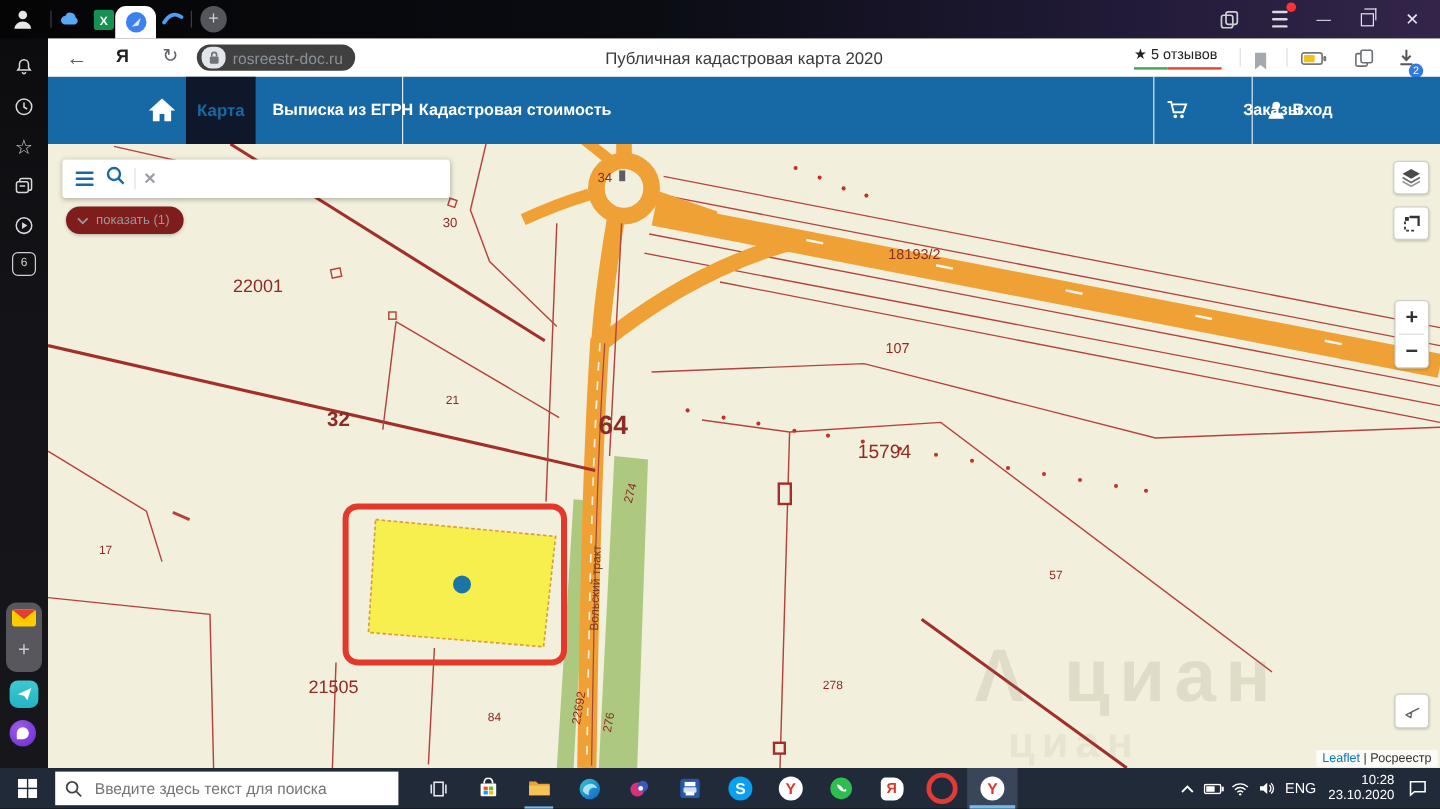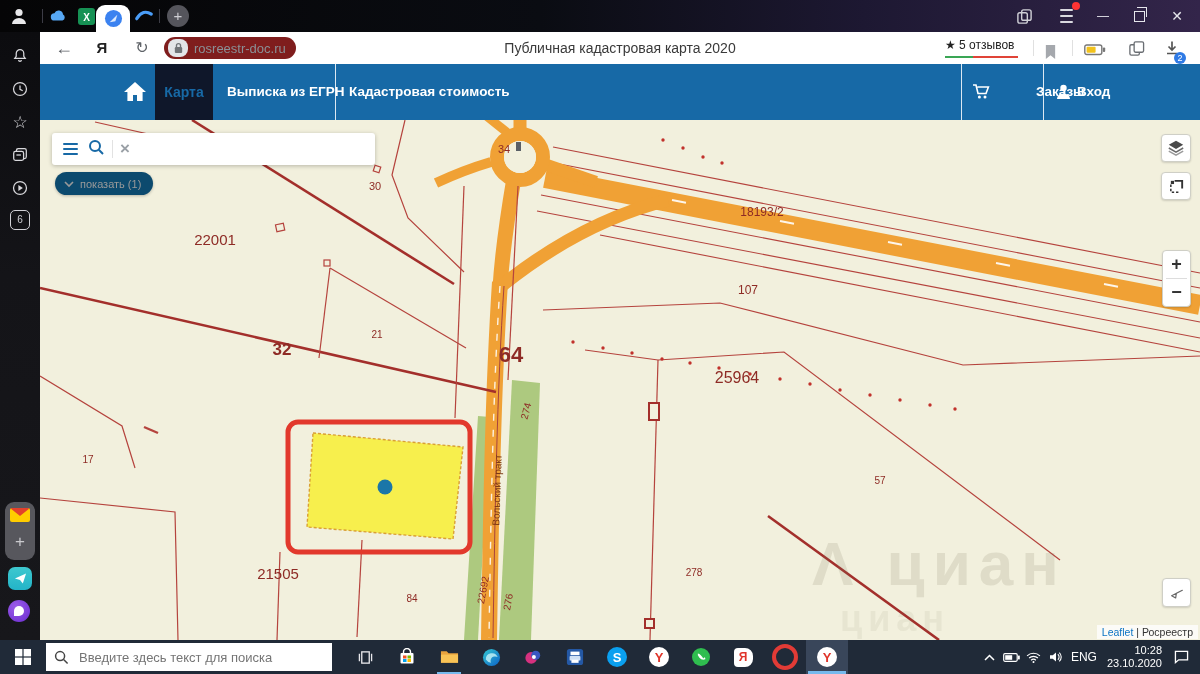--- a/index.html
+++ b/index.html
@@ -17,21 +17,21 @@
     color:#cfcfd4;font-size:15px;line-height:21px;text-align:center;}
   .winbtn{top:0;width:34px;height:32px;color:#e6e6ec;display:flex;align-items:center;justify-content:center;font-size:12px;}
   .menu-bars div{width:13px;height:2px;background:#d9d9df;margin:2px 0;border-radius:1px;}
   .reddot{position:absolute;right:-4px;top:-4px;width:8px;height:8px;border-radius:50%;background:#f33;}
   .restore-ico{position:relative;width:9px;height:9px;border:1.3px solid #e6e6ec;}
   .restore-ico:before{content:"";position:absolute;left:2px;top:-4.5px;width:9px;height:9px;
     border:1.3px solid #e6e6ec;border-left:none;border-bottom:none;}
   
   #addressbar{left:40px;top:32px;width:1160px;height:32px;background:#fff;border-bottom:1px solid #e6e6e6;}
   .tbico{color:#5f6368;font-size:16px;line-height:32px;text-align:center;width:24px;top:0;}
-  #domain-pill{left:124px;top:5px;height:22px;background:#7f1d1d;border-radius:11px;display:flex;align-items:center;padding:0 10px 0 4px;}
+  #domain-pill{left:124px;top:5px;height:22px;background:#404040;border-radius:11px;display:flex;align-items:center;padding:0 10px 0 4px;}
   #lock-box{width:20px;height:18px;background:#e2e5e9;border-radius:8px;display:flex;align-items:center;justify-content:center;margin-right:6px;}
   #domain-text{font-size:13px;color:#8b9096;}
   #page-title{left:0;width:1160px;text-align:center;top:8px;font-size:14px;color:#3a3a3a;}
   #reviews{left:905px;top:6px;font-size:12px;color:#222;}
   .rev-underline{top:24px;height:2px;}
   .tb-sep{width:1px;height:16px;background:#e0e0e0;top:8px;}
   #dl-badge{position:absolute;right:-6px;bottom:-4px;width:12px;height:12px;border-radius:50%;
     background:#2f7ae5;color:#fff;font-size:9px;line-height:12px;text-align:center;}
   
   #navbar{left:40px;top:64px;width:1160px;height:56px;background:#1769a6;}
@@ -58,21 +58,21 @@
   .map-label{position:absolute;transform:translate(-50%,-50%);color:#8e2b25;white-space:nowrap;}
   #watermark{left:772px;top:408px;font-size:62px;font-weight:bold;letter-spacing:8px;color:rgba(125,120,92,.16);}
   #watermark2{left:800px;top:478px;font-size:36px;font-weight:bold;letter-spacing:6px;color:rgba(125,120,92,.09);}
   #search-panel{left:12px;top:13px;width:323px;height:32px;background:#fff;border-radius:3px;
     box-shadow:0 1px 4px rgba(0,0,0,.25);display:flex;align-items:center;}
   #burger{margin:0 10px 0 11px;}
   #burger div{width:15px;height:2.5px;background:#1769a6;margin:2.5px 0;border-radius:1px;}
   #cad-input{border:none;outline:none;width:210px;font-size:15px;color:#2b2b2b;font-family:"Liberation Sans",sans-serif;}
   #search-div{width:1px;height:18px;background:#e2e2e2;margin:0 7px;}
   #search-close{color:#9aa0a6;font-size:17px;font-weight:bold;line-height:30px;}
-  #show-pill{left:15px;top:52px;height:23px;background:#0c4a6e;border-radius:12px;box-shadow:0 1px 3px rgba(0,0,0,.25);
+  #show-pill{left:15px;top:52px;height:23px;background:#7f1d1d;border-radius:12px;box-shadow:0 1px 3px rgba(0,0,0,.25);
     display:flex;align-items:center;padding:0 12px 0 9px;color:#999;font-size:11px;}
   .mapbtn{background:#fff;border:1px solid #cfcfc6;border-radius:4px;box-shadow:0 1px 2px rgba(0,0,0,.15);
     display:flex;align-items:center;justify-content:center;}
   #zoomctl{left:1122px;top:130px;width:27px;height:55px;background:#fff;border:1px solid #cfcfc6;border-radius:4px;
     box-shadow:0 1px 2px rgba(0,0,0,.15);}
   .zbtn{width:27px;height:27px;text-align:center;line-height:26px;font-size:18px;font-weight:bold;color:#333;}
   #zoom-div{height:1px;background:#ddd;margin:0 3px;}
   #attribution{right:2px;bottom:1px;background:rgba(255,255,255,.75);font-size:10.5px;padding:1px 5px;color:#333;}
   #attribution .lf{color:#0c74c4;}
   
@@ -363,21 +363,21 @@
 
     <div id="map-labels" class="abs" style="left:0;top:0;width:1160px;height:520px">
         <span class="map-label" style="left: 175px; top: 119px; font-size: 15px; transform: translate(-50%, -50%);">22001</span>
         <span class="map-label" style="left: 335px; top: 66px; font-size: 11px; transform: translate(-50%, -50%);">30</span>
         <span class="map-label" style="left: 464px; top: 29px; font-size: 11px; transform: translate(-50%, -50%);">34</span>
         <span class="map-label" style="left: 722px; top: 92px; font-size: 12px; transform: translate(-50%, -50%);">18193/2</span>
         <span class="map-label" style="left: 708px; top: 170px; font-size: 12px; transform: translate(-50%, -50%);">107</span>
         <span class="map-label" style="left: 337px; top: 214px; font-size: 10px; transform: translate(-50%, -50%);">21</span>
         <span class="map-label" style="left: 242px; top: 230px; font-size: 17px; transform: translate(-50%, -50%); font-weight: bold;">32</span>
         <span class="map-label" style="left: 471px; top: 235px; font-size: 22px; transform: translate(-50%, -50%); font-weight: bold;">64</span>
-        <span class="map-label" style="left: 697px; top: 258px; font-size: 16px; transform: translate(-50%, -50%);">25964</span>
+        <span class="map-label" style="left: 697px; top: 258px; font-size: 16px; transform: translate(-50%, -50%);">15794</span>
         <span class="map-label" style="left: 486px; top: 291px; font-size: 10px; transform: translate(-50%, -50%) rotate(-75deg);">274</span>
         <span class="map-label" style="left: 48px; top: 339px; font-size: 10px; transform: translate(-50%, -50%);">17</span>
         <span class="map-label" style="left: 840px; top: 360px; font-size: 10px; transform: translate(-50%, -50%);">57</span>
         <span class="map-label" style="left: 238px; top: 453px; font-size: 15px; transform: translate(-50%, -50%);">21505</span>
         <span class="map-label" style="left: 372px; top: 478px; font-size: 10px; transform: translate(-50%, -50%);">84</span>
         <span class="map-label" style="left: 443px; top: 470px; font-size: 10px; transform: translate(-50%, -50%) rotate(-80deg);">22692</span>
         <span class="map-label" style="left: 468px; top: 482px; font-size: 10px; transform: translate(-50%, -50%) rotate(-80deg);">276</span>
         <span class="map-label" style="left: 654px; top: 452px; font-size: 10px; transform: translate(-50%, -50%);">278</span>
         <span class="map-label" style="left: 457px; top: 370px; font-size: 10px; transform: translate(-50%, -50%) rotate(-88deg); color: rgb(125, 58, 20);">Вольский тракт</span>
       </div>

